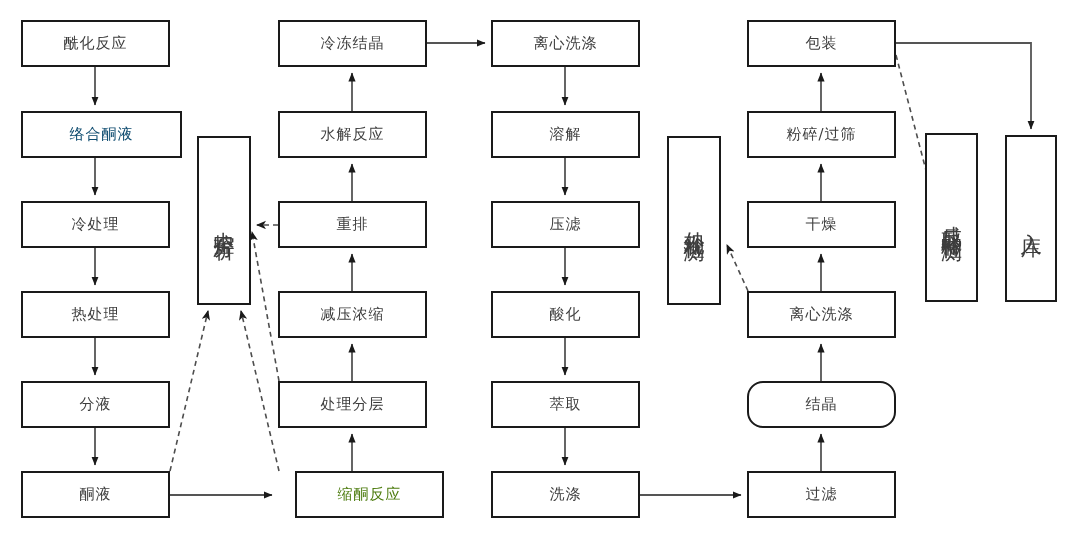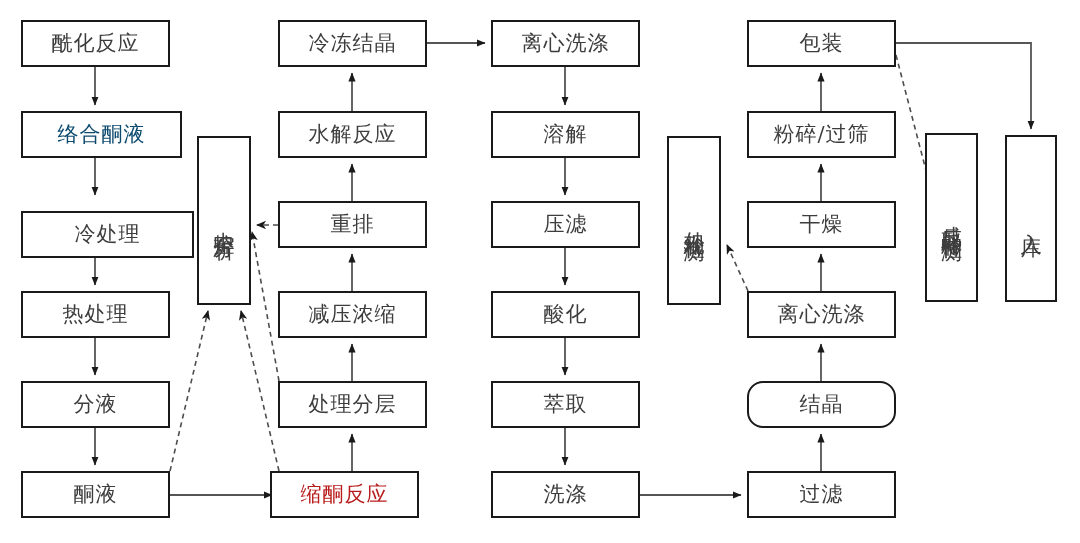--- a/index.html
+++ b/index.html
@@ -13,21 +13,21 @@
   }
   .node{
     position:absolute;
     box-sizing:border-box;
     border:2px solid #1a1a1a;
     background:#ffffff;
     display:flex;
     align-items:center;
     justify-content:center;
     color:#3d3d3d;
-    font-size:21px;
+    font-size:15px;
     line-height:1.05;
     letter-spacing:1px;
     white-space:nowrap;
     z-index:3;
   }
   .node.vert{
     writing-mode:vertical-rl;
     text-orientation:upright;
     letter-spacing:3px;
     font-size:21px;
@@ -81,31 +81,31 @@
         <path d="M 279 471 L 241 311" fill="none" stroke="#4d4d4d" stroke-width="1.6" stroke-dasharray="5,4" marker-end="url(#arrow-dashed)"></path>
         <path d="M 278 225 L 257 225" fill="none" stroke="#4d4d4d" stroke-width="1.6" stroke-dasharray="5,4" marker-end="url(#arrow-dashed)"></path>
         <path d="M 279 381 L 252 232" fill="none" stroke="#4d4d4d" stroke-width="1.6" stroke-dasharray="5,4" marker-end="url(#arrow-dashed)"></path>
         <path d="M 748 291 L 727 245" fill="none" stroke="#4d4d4d" stroke-width="1.6" stroke-dasharray="5,4" marker-end="url(#arrow-dashed)"></path>
         <path d="M 896 55 L 942 232" fill="none" stroke="#4d4d4d" stroke-width="1.6" stroke-dasharray="5,4" marker-end="url(#arrow-dashed)"></path>
       </g>
   </svg>
   <div id="node-layer">
       <div class="node" style="left: 21px; top: 20px; width: 149px; height: 47px; border-color: rgb(26, 26, 26); background: rgb(255, 255, 255); color: rgb(61, 61, 61);">酰化反应</div>
       <div class="node" style="left: 21px; top: 111px; width: 161px; height: 47px; border-color: rgb(26, 26, 26); background: rgb(255, 255, 255); color: #0c4a6e;">络合酮液</div>
-      <div class="node" style="left: 21px; top: 201px; width: 173px; height: 47px; border-color: rgb(26, 26, 26); background: rgb(255, 255, 255); color: rgb(61, 61, 61); margin-top: 10px;">冷处理</div>
+      <div class="node" style="left: 21px; top: 201px; width: 149px; height: 47px; border-color: rgb(26, 26, 26); background: rgb(255, 255, 255); color: rgb(61, 61, 61);">冷处理</div>
       <div class="node" style="left: 21px; top: 291px; width: 149px; height: 47px; border-color: rgb(26, 26, 26); background: rgb(255, 255, 255); color: rgb(61, 61, 61);">热处理</div>
       <div class="node" style="left: 21px; top: 381px; width: 149px; height: 47px; border-color: rgb(26, 26, 26); background: rgb(255, 255, 255); color: rgb(61, 61, 61);">分液</div>
       <div class="node" style="left: 21px; top: 471px; width: 149px; height: 47px; border-color: rgb(26, 26, 26); background: rgb(255, 255, 255); color: rgb(61, 61, 61);">酮液</div>
       <div class="node vert" style="left: 197px; top: 136px; width: 54px; height: 169px; border-color: rgb(26, 26, 26); background: rgb(255, 255, 255); color: rgb(61, 61, 61);">中控分析</div>
       <div class="node" style="left: 278px; top: 20px; width: 149px; height: 47px; border-color: rgb(26, 26, 26); background: rgb(255, 255, 255); color: rgb(61, 61, 61);">冷冻结晶</div>
       <div class="node" style="left: 278px; top: 111px; width: 149px; height: 47px; border-color: rgb(26, 26, 26); background: rgb(255, 255, 255); color: #404040;">水解反应</div>
       <div class="node" style="left: 278px; top: 201px; width: 149px; height: 47px; border-color: rgb(26, 26, 26); background: rgb(255, 255, 255); color: rgb(61, 61, 61);">重排</div>
       <div class="node" style="left: 278px; top: 291px; width: 149px; height: 47px; border-color: rgb(26, 26, 26); background: rgb(255, 255, 255); color: rgb(61, 61, 61); text-align: center;">减压浓缩</div>
       <div class="node" style="left: 278px; top: 381px; width: 149px; height: 47px; border-color: rgb(26, 26, 26); background: rgb(255, 255, 255); color: rgb(61, 61, 61);">处理分层</div>
-      <div class="node" style="left: 270px; top: 471px; width: 149px; height: 47px; border-color: rgb(26, 26, 26); background: rgb(255, 255, 255); color: #b91c1c;">缩酮反应</div>
+      <div class="node" style="left: 295px; top: 471px; width: 149px; height: 47px; border-color: rgb(26, 26, 26); background: rgb(255, 255, 255); color: #4d7c0f;">缩酮反应</div>
       <div class="node" style="left: 491px; top: 20px; width: 149px; height: 47px; border-color: rgb(26, 26, 26); background: rgb(255, 255, 255); color: rgb(61, 61, 61);">离心洗涤</div>
       <div class="node" style="left: 491px; top: 111px; width: 149px; height: 47px; border-color: rgb(26, 26, 26); background: rgb(255, 255, 255); color: rgb(61, 61, 61);">溶解</div>
       <div class="node" style="left: 491px; top: 201px; width: 149px; height: 47px; border-color: rgb(26, 26, 26); background: rgb(255, 255, 255); color: rgb(61, 61, 61);">压滤</div>
       <div class="node" style="left: 491px; top: 291px; width: 149px; height: 47px; border-color: rgb(26, 26, 26); background: rgb(255, 255, 255); color: rgb(61, 61, 61);">酸化</div>
       <div class="node" style="left: 491px; top: 381px; width: 149px; height: 47px; border-color: rgb(26, 26, 26); background: rgb(255, 255, 255); color: rgb(61, 61, 61);">萃取</div>
       <div class="node" style="left: 491px; top: 471px; width: 149px; height: 47px; border-color: rgb(26, 26, 26); background: rgb(255, 255, 255); color: rgb(61, 61, 61); text-align: right;">洗涤</div>
       <div class="node vert" style="left: 667px; top: 136px; width: 54px; height: 169px; border-color: rgb(26, 26, 26); background: rgb(255, 255, 255); color: rgb(61, 61, 61);">外观检测</div>
       <div class="node" style="left: 747px; top: 20px; width: 149px; height: 47px; border-color: rgb(26, 26, 26); background: rgb(255, 255, 255); color: rgb(61, 61, 61);">包装</div>
       <div class="node" style="left: 747px; top: 111px; width: 149px; height: 47px; border-color: rgb(26, 26, 26); background: rgb(255, 255, 255); color: rgb(61, 61, 61);">粉碎/过筛</div>
       <div class="node" style="left: 747px; top: 201px; width: 149px; height: 47px; border-color: rgb(26, 26, 26); background: rgb(255, 255, 255); color: rgb(61, 61, 61);">干燥</div>

